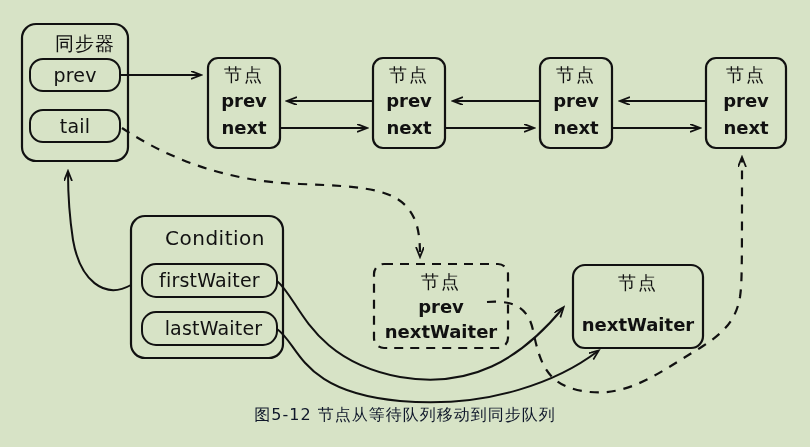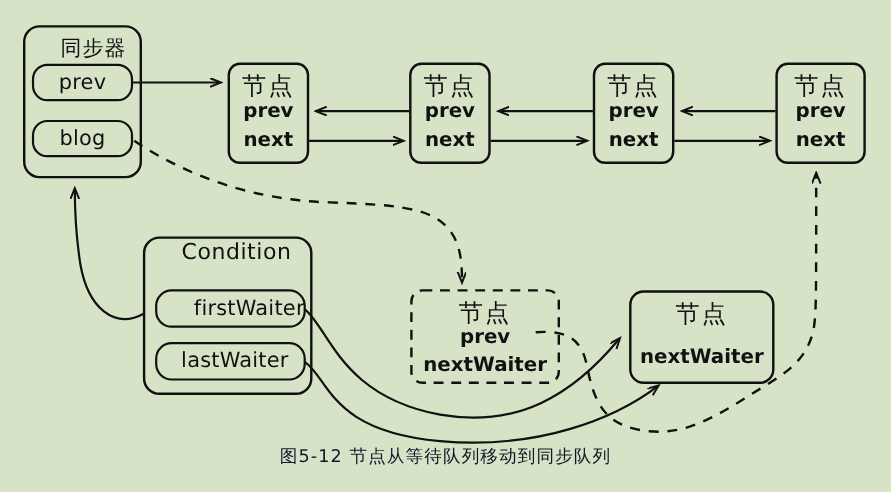--- a/index.html
+++ b/index.html
@@ -31,21 +31,21 @@
   .sync-title {
     font-size: 19px;
     letter-spacing: 1px;
   }
   .pill-label {
     font-size: 19px;
     font-family: "DejaVu Sans", "Liberation Sans", sans-serif;
     letter-spacing: 0.2px;
   }
   .node-cn {
-    font-size: 22px;
+    font-size: 18px;
     letter-spacing: 2px;
   }
   .node-field {
     font-size: 18px;
     font-weight: bold;
   }
   .cond-title {
     font-size: 20px;
     letter-spacing: 0.5px;
   }
@@ -126,40 +126,40 @@
 
     <path d="M277,329 C300,345 300,392 400,401 C490,409 560,380 598,351" fill="none" stroke="#111" stroke-width="2" marker-end="url(#arrowSolid)"></path>
 
     <path d="M122,128 C170,160 230,182 300,184 C355,186 388,188 405,205 C418,218 420,235 420,256" fill="none" stroke="#111" stroke-width="2.2" stroke-dasharray="9 8" marker-end="url(#arrowSolid)"></path>
 
     <path d="M487,302 C515,300 528,308 533,330 C540,365 548,388 590,392 C630,396 660,372 700,348 C724,333 736,320 740,297 C742,283 742,272 742,158" fill="none" stroke="#111" stroke-width="2.2" stroke-dasharray="9 8" marker-end="url(#arrowSolid)"></path>
   </svg>
 
   <div class="box-label sync-title" style="left:22px; top:31px; width:126px;">同步器</div>
   <div class="box-label pill-label" style="left:30px; top:64px; width:90px;">prev</div>
-  <div class="box-label pill-label" style="left:30px; top:115px; width:90px;">blog</div>
+  <div class="box-label pill-label" style="left:30px; top:115px; width:90px;">tail</div>
 
   <div class="box-label node-cn" style="left:208px; top:63px; width:72px;">节点</div>
   <div class="box-label node-field" style="left:208px; top:90px; width:72px;">prev</div>
   <div class="box-label node-field" style="left:208px; top:117px; width:72px;">next</div>
 
   <div class="box-label node-cn" style="left:373px; top:63px; width:72px;">节点</div>
   <div class="box-label node-field" style="left:373px; top:90px; width:72px;">prev</div>
   <div class="box-label node-field" style="left:373px; top:117px; width:72px;">next</div>
 
   <div class="box-label node-cn" style="left:540px; top:63px; width:72px;">节点</div>
   <div class="box-label node-field" style="left:540px; top:90px; width:72px;">prev</div>
   <div class="box-label node-field" style="left:540px; top:117px; width:72px;">next</div>
 
   <div class="box-label node-cn" style="left:706px; top:63px; width:80px;">节点</div>
   <div class="box-label node-field" style="left:706px; top:90px; width:80px;">prev</div>
   <div class="box-label node-field" style="left:706px; top:117px; width:80px;">next</div>
 
-  <div class="box-label cond-title" style="left:131px; top:216px; width:168px;">Condition</div>
-  <div class="box-label pill-label" style="left:142px; top:269px; width:135px;text-align:right;">firstWaiter</div>
+  <div class="box-label cond-title" style="left:131px; top:226px; width:168px;">Condition</div>
+  <div class="box-label pill-label" style="left:142px; top:269px; width:135px;">firstWaiter</div>
   <div class="box-label pill-label" style="left:142px; top:317px; width:143px;">lastWaiter</div>
 
   <div class="box-label node-cn" style="left:374px; top:270px; width:134px;">节点</div>
   <div class="box-label node-field" style="left:374px; top:296px; width:134px;">prev</div>
   <div class="box-label node-field" style="left:374px; top:321px; width:134px;">nextWaiter</div>
 
   <div class="box-label node-cn" style="left:573px; top:271px; width:130px;">节点</div>
   <div class="box-label node-field" style="left:573px; top:314px; width:130px;">nextWaiter</div>
 
   <div class="caption">图5-12  节点从等待队列移动到同步队列</div>

